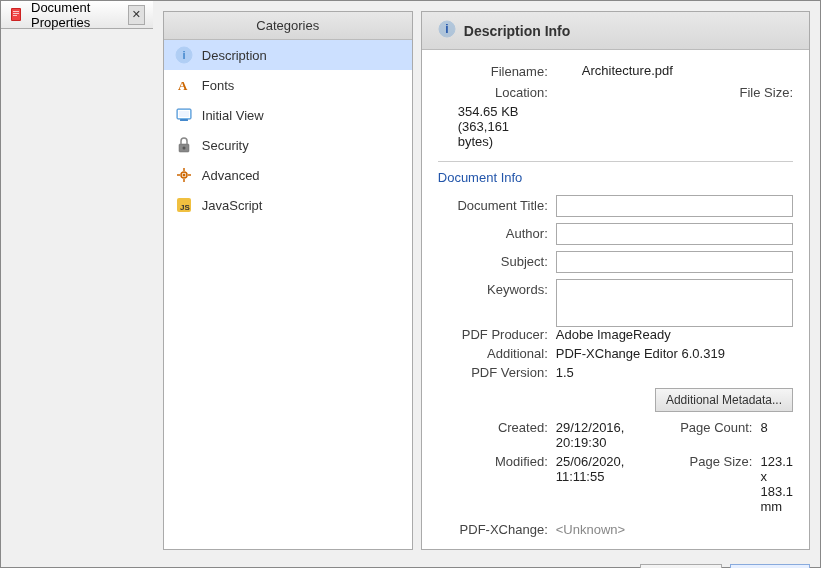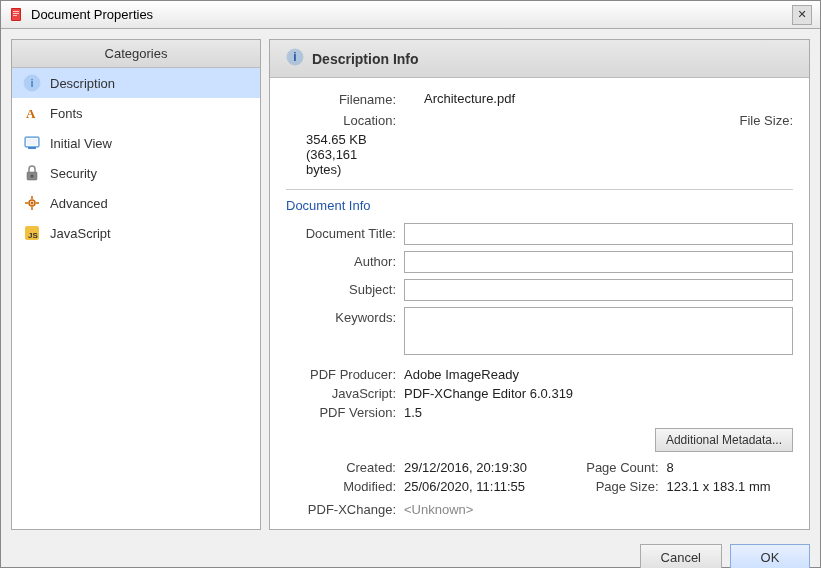--- a/index.html
+++ b/index.html
@@ -14,21 +14,21 @@
       height: 568px;
       overflow: hidden;
     }
     .window {
       width: 821px;
       height: 568px;
       background: #f0f0f0;
       border: 1px solid #888;
       box-shadow: 2px 2px 8px rgba(0,0,0,0.3);
       display: flex;
-      flex-direction: column;
+      flex-direction: row;
     }
     .title-bar {
       background: linear-gradient(to bottom, #ffffff, #e8e8e8);
       border-bottom: 1px solid #aaa;
       padding: 4px 8px;
       display: flex;
       align-items: center;
       justify-content: space-between;
       height: 28px;
     }
@@ -139,21 +139,21 @@
     }
     .section-title {
       color: #2255aa;
       font-size: 13px;
       margin-bottom: 10px;
       font-weight: normal;
     }
     .info-grid {
       display: grid;
       grid-template-columns: 110px 1fr;
-      gap: 4px 8px;
+      gap: 4px 14px;
       margin-bottom: 12px;
     }
     .info-label {
       text-align: right;
       color: #444;
       padding-top: 2px;
     }
     .info-value {
       color: #222;
       display: flex;
@@ -169,21 +169,20 @@
     }
     .divider {
       border: none;
       border-top: 1px solid #ccc;
       margin: 8px 0;
     }
     .form-grid {
       display: grid;
       grid-template-columns: 110px 1fr;
       gap: 6px 8px;
-      margin-bottom: 12px;
     }
     .form-label {
       text-align: right;
       color: #444;
       padding-top: 3px;
     }
     .form-input {
       border: 1px solid #aaa;
       padding: 2px 4px;
       font-size: 12px;
@@ -401,21 +400,21 @@
             <input class="form-input" type="text" value="" style="">
 
             <span class="form-label">Keywords:</span>
             <textarea class="form-textarea" style=""></textarea>
           </div>
 
           <div class="producer-grid">
             <span class="producer-label">PDF Producer:</span>
             <span class="producer-value">Adobe ImageReady</span>
 
-            <span class="producer-label">JavaScript:</span>
+            <span class="producer-label">Additional:</span>
             <span class="producer-value">PDF-XChange Editor 6.0.319</span>
 
             <span class="producer-label">PDF Version:</span>
             <span class="producer-value">
               <span>1.5</span>
             </span>
           </div>
 
           <div class="meta-btn-row">
             <button class="meta-btn">

